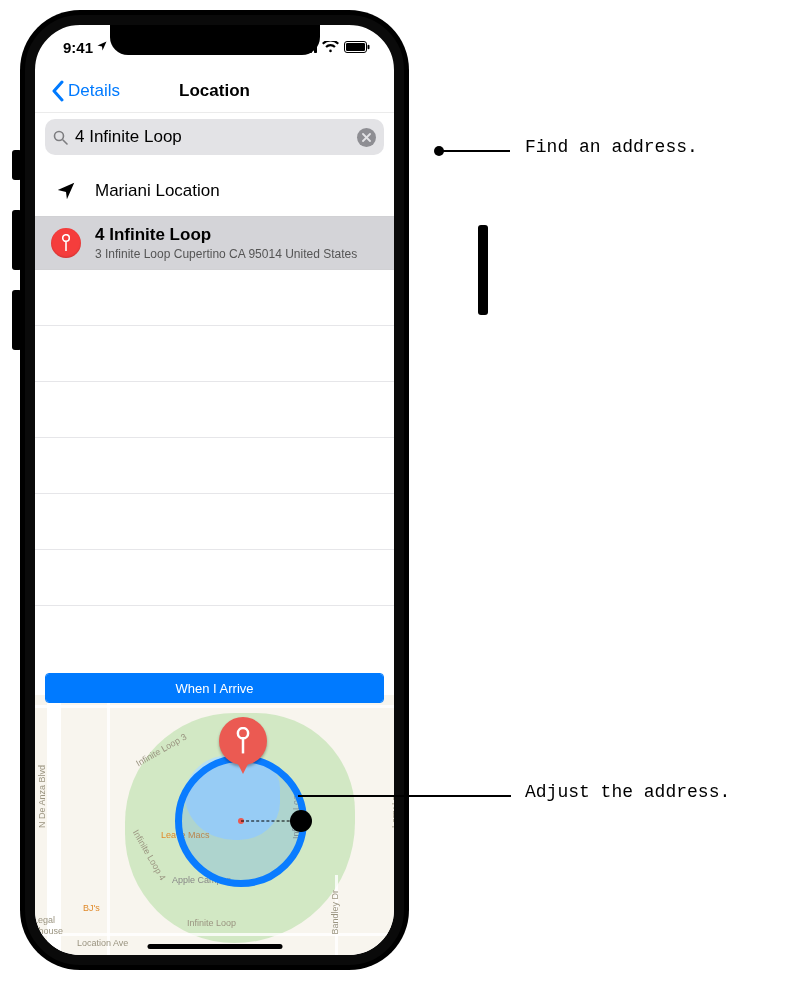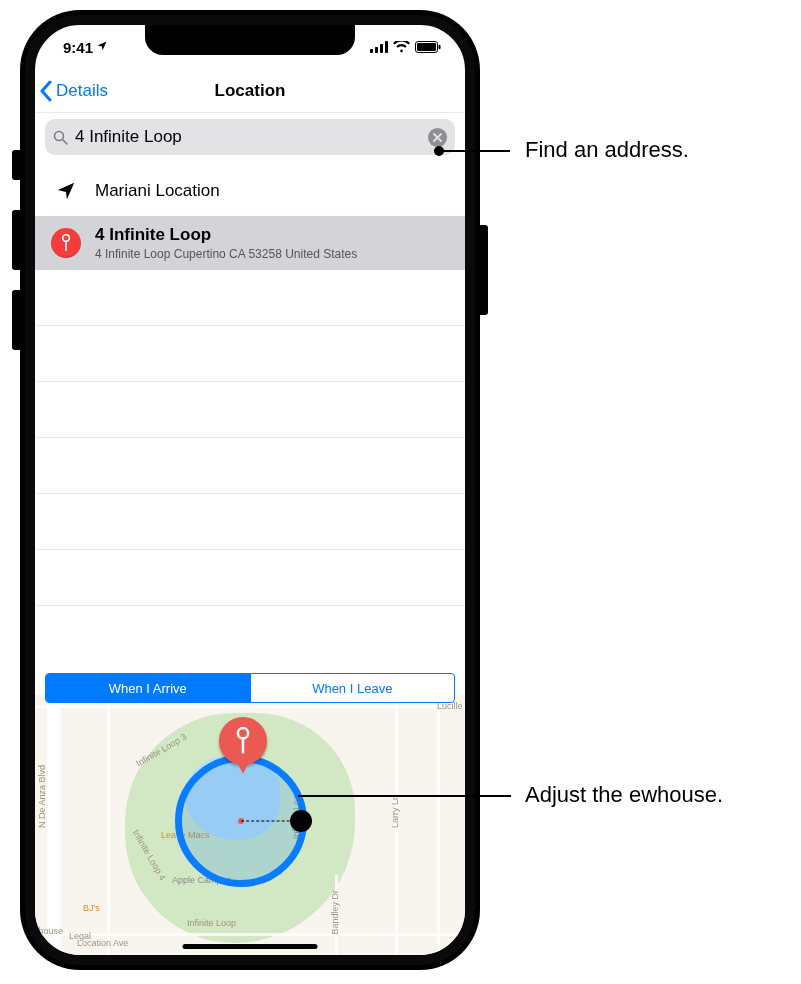--- a/index.html
+++ b/index.html
@@ -8,21 +8,21 @@
       background: #fff;
       width: 801px;
       height: 984px;
       position: relative;
     }
     
     .phone-frame {
       position: absolute;
       top: 10px;
       left: 20px;
-      width: 460px;
+      width: 389px;
       height: 960px;
       background: #000;
       border-radius: 60px;
       padding: 5px;
     }
     
     .side-btn { position: absolute; background: #000; }
     .sb-left-1 { left: 12px; top: 150px; width: 10px; height: 30px; border-radius: 3px; }
     .sb-left-2 { left: 12px; top: 210px; width: 10px; height: 60px; border-radius: 3px; }
     .sb-left-3 { left: 12px; top: 290px; width: 10px; height: 60px; border-radius: 3px; }
@@ -64,21 +64,21 @@
     .nav-bar {
       height: 44px;
       display: flex;
       align-items: center;
       justify-content: center;
       position: relative;
       border-bottom: 0.5px solid rgba(0,0,0,0.08);
     }
     .nav-back {
       position: absolute;
-      left: 4px;
+      left: 16px;
       display: flex;
       align-items: center;
       color: #007aff;
       font-size: 17px;
     }
     .nav-back svg { width: 13px; height: 22px; margin-right: 4px; }
     .nav-title { font-weight: 600; font-size: 17px; }
 
     
     .search-wrap { padding: 6px 10px 10px; }
@@ -240,23 +240,23 @@
       background:#000;
       z-index:10;
     }
 
     
     .callout-line {
       position:absolute; height:1.5px; background:#000;
     }
     .callout-text {
       position:absolute;
-      font-size: 22px;
+      font-size: 18px;
       color:#000;
-      font-family: Liberation Sans, sans-serif;
+      font-family: Liberation Mono, monospace;
     }
     .callout-dot {
       position:absolute; width:10px; height:10px; border-radius:50%;
       background:#000;
     }
   </style>
 </head>
 <body>
 
 <div class="side-btn sb-left-1"></div>
@@ -344,38 +344,35 @@
         <div class="row-icon">
           <div class="pin-red">
             <svg width="12" height="18" viewBox="0 0 12 18">
                 <circle cx="6" cy="4" r="3.3" stroke="#fff" stroke-width="1.6" fill="none"></circle>
                 <line x1="6" y1="7.3" x2="6" y2="17" stroke="#fff" stroke-width="1.6"></line>
               </svg>
           </div>
         </div>
         <div class="row-labels">
           <div class="primary">4 Infinite Loop</div>
-          <div class="secondary">4 Infinite Loop Cupertino CA 53258 United States</div>
+          <div class="secondary">3 Infinite Loop Cupertino CA 95014 United States</div>
         </div>
       </div>
       <div class="empty-row"></div>
       <div class="empty-row"></div>
       <div class="empty-row"></div>
       <div class="empty-row"></div>
       <div class="empty-row"></div>
       <div class="empty-row"></div>
     </div>
 
     <div class="seg-wrap">
       <div class="segmented">
         <div class="segment selected">
           <span>When I Arrive</span>
-        </div>
-        <div class="segment">
-          <span>When I Leave</span>
         </div>
       </div>
     </div>
 
     <div class="map">
 
       <div class="greenblob" style="top:18px; left:90px; width:230px; height:230px;"></div>
       <div class="lake" style="top:60px; left:150px; width:95px; height:85px;"></div>
 
       <div class="road v main" style="left:12px;"></div>
@@ -383,21 +380,21 @@
       <div class="road v thin" style="left:300px; width:3px; top:180px;"></div>
       <div class="road v thin" style="left:360px; width:3px;"></div>
       <div class="road v thin" style="left:402px; width:3px;"></div>
       <div class="road h thin" style="top:10px; height:3px;"></div>
       <div class="road h thin" style="top:238px; height:3px;"></div>
 
       <span class="maplbl vert" style="left:2px; top:70px;">N De Anza Blvd</span>
       <span class="maplbl orange" style="left:126px; top:135px;">Leave Macs</span>
       <span class="maplbl" style="left:137px; top:180px; color:#888;">Apple Campus</span>
       <span class="maplbl orange" style="left:48px; top:208px;">BJ's</span>
-      <span class="maplbl" style="left:-2px; top:236px;margin-left:36px;">Legal</span>
+      <span class="maplbl" style="left:-2px; top:220px;">Legal</span>
       <span class="maplbl" style="left:-8px; top:231px;">ewhouse</span>
       <span class="maplbl" style="left:402px; top:6px;">Lucille</span>
       <span class="maplbl" style="left:98px; top:50px; transform:rotate(-30deg)">Infinite Loop 3</span>
       <span class="maplbl" style="left:86px; top:155px; transform:rotate(60deg)">Infinite Loop 4</span>
       <span class="maplbl vert" style="left:256px; top:95px;">Infinite Loop</span>
       <span class="maplbl" style="left:152px; top:223px;">Infinite Loop</span>
       <span class="maplbl" style="left:42px; top:243px;">Location Ave</span>
       <span class="maplbl vert" style="left:295px; top:195px;">Bandley Dr</span>
       <span class="maplbl vert" style="left:355px; top:100px;">Larry Ln</span>
 
@@ -418,13 +415,13 @@
     <div class="home-ind"></div>
 
   </div>
 </div>
 
 <div class="callout-dot" style="top:146px; left:434px;"></div>
 <div class="callout-line" style="top:150px; left:438px; width:72px;"></div>
 <div class="callout-text" style="top:137px; left:525px;">Find an address.</div>
 
 <div class="callout-line" style="top:795px; left:298px; width:213px;"></div>
-<div class="callout-text" style="top:782px; left:525px;">Adjust the ewhouse.</div>
+<div class="callout-text" style="top:782px; left:525px;">Adjust the address.</div>
 
 </body></html>

